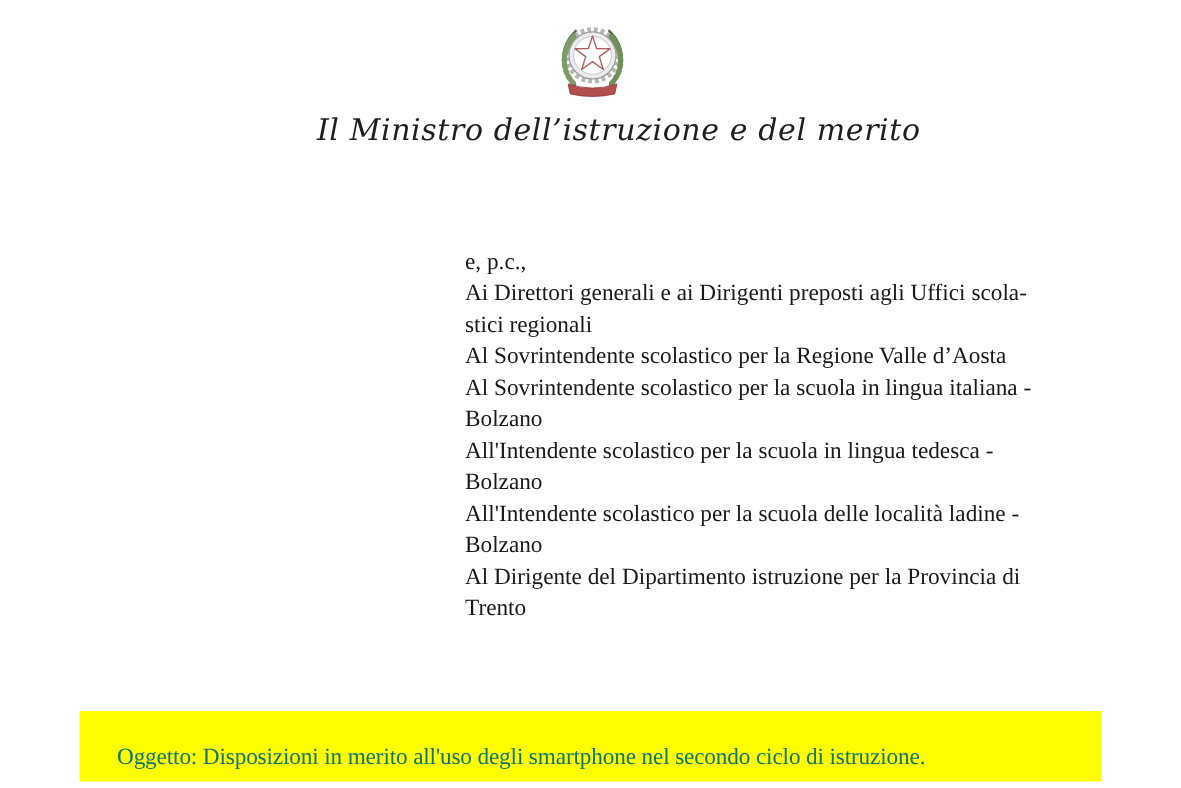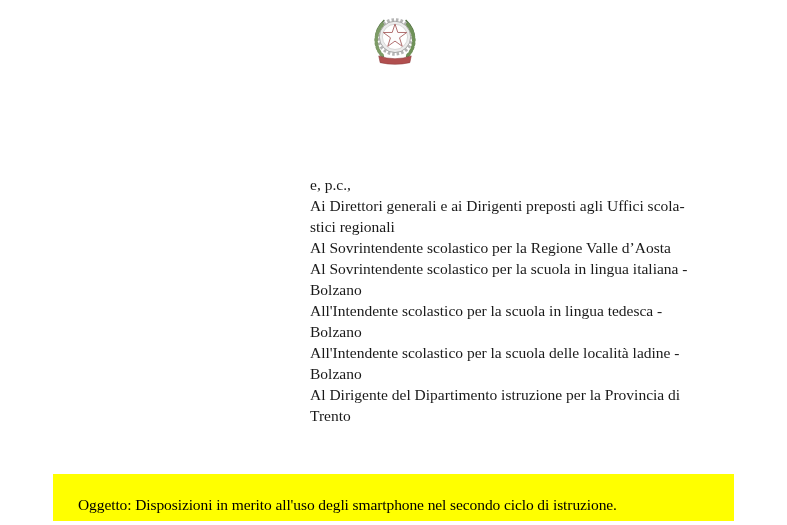--- a/index.html
+++ b/index.html
@@ -36,34 +36,33 @@
     .recipients {
       position: absolute;
       left: 310px; top: 143px;
       width: 472px;
       font-size: 15.5px;
       line-height: 21px;
       color: #191919;
       white-space: pre-line;
     }
     .recipients .cc-block {
-      margin-top: 10px;
     }
     .subject-band {
       position: absolute;
       left: 53px; top: 474px;
       width: 681px; height: 47px;
       background: #ffff00;
       display: flex;
       align-items: center;
       padding-left: 25px;
     }
     .subject-band span {
       font-size: 15.5px;
-      color: #000000;
+      color: #0f766e;
       letter-spacing: -0.1px;
       margin-top: 14px;
     }
   </style>
 </head>
 <body>
 
 <div class="page">
 
   <div class="emblem">
@@ -79,20 +78,21 @@
 
       <path d="M70,84 C89,68 91,38 69,18" fill="none" stroke="#4c6b40" stroke-width="2.6"></path>
       <path d="M73,81 C87,66 88,42 70,23" fill="none" stroke="#6f9158" stroke-width="6.5" stroke-dasharray="3 4.2" stroke-linecap="round"></path>
 
       <path d="M50,25 L55,40.1 L70.9,40.2 L58.1,49.6 L62.9,64.8 L50,55.5 L37.1,64.8 L41.9,49.6 L29.1,40.2 L45,40.1 Z" fill="#fdfdfd" stroke="#a86060" stroke-width="1.6" stroke-linejoin="round"></path>
 
       <path d="M21,82 Q50,92 79,82 L76.5,94 Q50,100 23.5,94 Z" fill="#b14f4f" stroke="#8c3c3c" stroke-width="1"></path>
     </svg>
   </div>
 
+  <div class="title">Il Ministro dell’istruzione e del merito</div>
 
   <div class="recipients">
     <div class="cc-block">e, p.c.,
 Ai Direttori generali e ai Dirigenti preposti agli Uffici scola-
 stici regionali
 Al Sovrintendente scolastico per la Regione Valle d’Aosta
 Al Sovrintendente scolastico per la scuola in lingua italiana -
 Bolzano
 All'Intendente scolastico per la scuola in lingua tedesca -
 Bolzano

